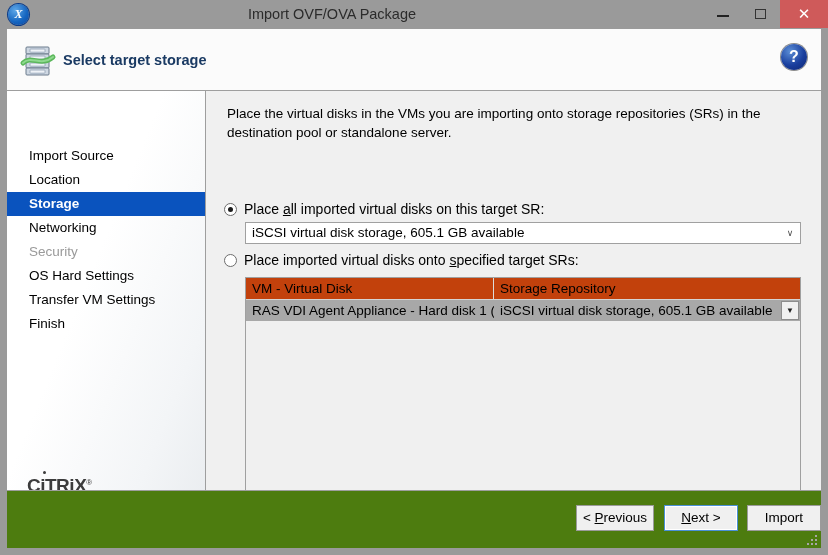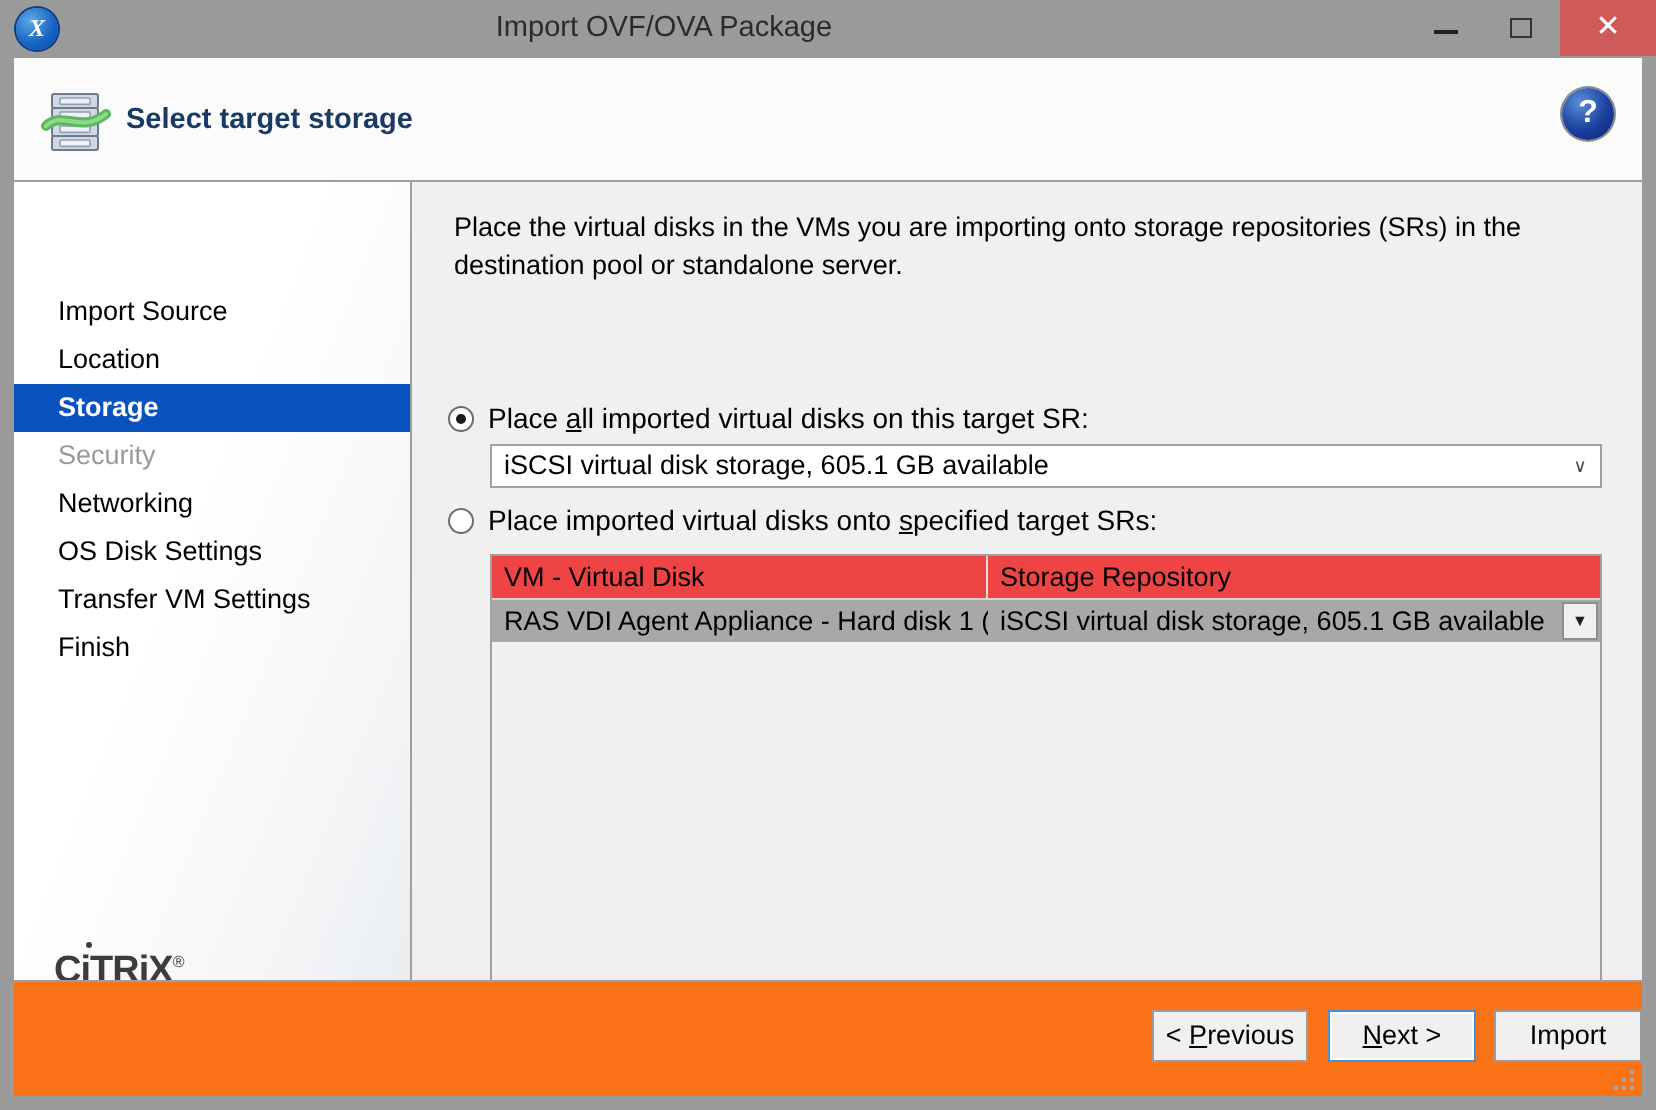--- a/index.html
+++ b/index.html
@@ -280,21 +280,21 @@
     position: absolute;
     left: 38px; top: 186px;
     width: 556px; height: 222px;
     background: #f0f0f0;
     border: 1px solid #a0a0a0;
     box-sizing: border-box;
   }
   .thead {
     display: flex;
     height: 21px;
-    background: #ef4444;
+    background: #c2410c;
     border-bottom: 1px solid #d4d4d4;
   }
   .th {
     height: 21px;
     line-height: 21px;
     font-size: 13.5px;
     color: #000;
     padding-left: 6px;
     box-sizing: border-box;
   }
@@ -330,21 +330,21 @@
     justify-content: center;
     font-size: 8px;
     color: #222;
   }
 
   
   .footer {
     position: absolute;
     left: 0; bottom: 0;
     width: 814px; height: 58px;
-    background: #f97316;
+    background: #4d7c0f;
     border-top: 1px solid #9e9e9e;
     box-sizing: border-box;
     margin-top: 44px;
   }
   .btn {
     position: absolute;
     top: 14px;
     height: 26px;
     background: #f0f0f0;
     border: 1px solid #9b9b9b;
@@ -424,23 +424,23 @@
         <div class="disc"></div>
         <div class="glyph">?</div>
       </div>
     </div>
 
     <div class="sidebar">
       <div class="nav">
         <div class="nav-item">Import Source</div>
         <div class="nav-item">Location</div>
         <div class="nav-item active">Storage</div>
+        <div class="nav-item">Networking</div>
         <div class="nav-item disabled">Security</div>
-        <div class="nav-item">Networking</div>
-        <div class="nav-item">OS Disk Settings</div>
+        <div class="nav-item">OS Hard Settings</div>
         <div class="nav-item">Transfer VM Settings</div>
         <div class="nav-item">Finish</div>
       </div>
       <div class="citrix-logo"><span>C</span><span class="dotted">i</span><span>TR</span><span class="lowdot">i</span><span>X</span><span class="tm">®</span></div>
     </div>
 
     <div class="content">
 
       <div class="intro">Place the virtual disks in the VMs you are importing onto storage repositories (SRs) in the destination pool or standalone server.</div>
 

